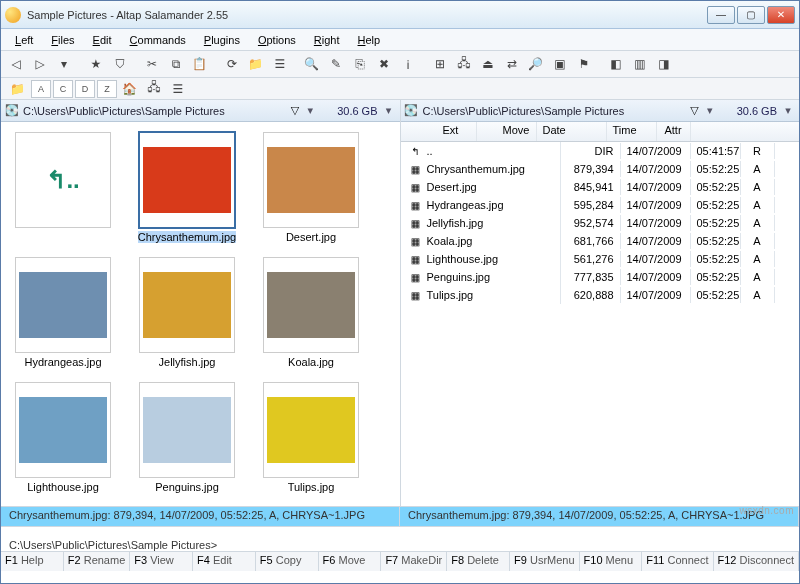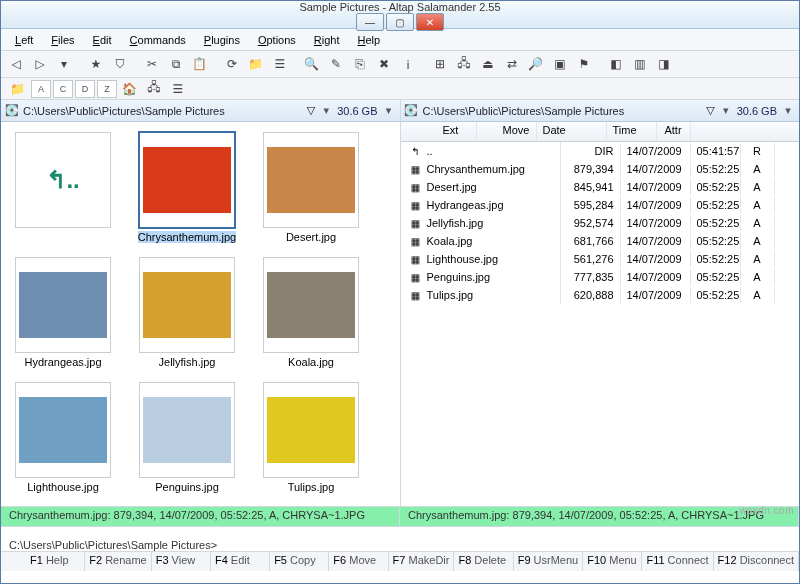--- a/index.html
+++ b/index.html
@@ -1,59 +1,59 @@
 <!DOCTYPE html>
 <html><head>
 <meta charset="utf-8">
 <style>
 * { box-sizing: border-box; margin: 0; padding: 0; font-family: "Segoe UI", Tahoma, sans-serif; font-size: 11px; }
 body { background: #fff; width: 800px; height: 584px; overflow: hidden; border: 1px solid #5a7ba8; }
-.titlebar { height: 28px; background: linear-gradient(#f5fafd, #dbeaf6); display:flex; align-items:center; padding: 0 4px; border-bottom:1px solid #a9c3de;flex-direction:column;}
+.titlebar { height: 28px; background: linear-gradient(#f5fafd, #dbeaf6); display:flex; align-items:center; padding: 0 4px; border-bottom:1px solid #a9c3de;}
 .titlebar .app-icon { width:16px; height:16px; background: radial-gradient(circle at 30% 30%, #ffe680, #f0a020); border-radius:50%; margin-right:6px;}
 .titlebar .title { flex:1; color:#333; }
 .winbtns { display:flex; gap:2px; }
 .winbtn { width:28px; height:18px; border:1px solid #7a9ab6; background:linear-gradient(#f7fbff,#d6e6f3); border-radius:2px; display:flex;align-items:center;justify-content:center; font-size:10px; color:#333;}
 .winbtn.close { background:linear-gradient(#f08a7a,#d64228); color:#fff;}
 .menubar { height:22px; display:flex; align-items:center; padding:0 6px; gap:2px; background:#f5f8fb; border-bottom:1px solid #d0d8e0;}
 .menubar span { padding:2px 8px; }
 .menubar span u { text-decoration: underline; }
 .toolbar { display:flex; flex-wrap:wrap; padding:2px 4px; gap:2px; background:#f3f5f8; border-bottom:1px solid #d0d8e0;}
 .tbtn { width:22px; height:22px; border:1px solid transparent; display:flex;align-items:center;justify-content:center; font-size:12px; color:#444;}
 .tsep { width:6px; }
 .drivebar { height:22px; display:flex; align-items:center; gap:2px; padding:2px 6px; background:#f3f5f8; border-bottom:1px solid #d0d8e0;}
 .dbtn { width:20px; height:18px; border:1px solid #c0c8d0; background:#fff; font-size:9px; display:flex;align-items:center;justify-content:center; color:#555;}
 .panels { display:flex; height: 406px; }
 .panel { flex:1; display:flex; flex-direction:column; border-right:1px solid #d0d8e0;}
 .panel:last-child { border-right:none; }
 .pathbar { height:22px; display:flex; align-items:center; background:linear-gradient(#eef4fb,#dce8f4); border-bottom:1px solid #b8c8d8; padding:0 4px; gap:4px;}
 .pathbar .drive-icon { width:14px; height:14px; display:inline-flex;align-items:center;justify-content:center; font-size:11px;}
 .pathbar .path { flex:1; color:#223; white-space:nowrap; overflow:hidden; text-overflow:ellipsis;}
-.pathbar .size { color:#225; margin-left:0;}
+.pathbar .size { color:#225; margin-left:16px;}
 .pathbar .star, .pathbar .dd { width:14px; text-align:center; color:#556;}
 .pane-body { flex:1; overflow:auto; background:#fff; }
 .thumbs { display:flex; flex-wrap:wrap; gap:14px 24px; padding:10px 12px; align-content:flex-start;}
 .thumb { width:100px; display:flex; flex-direction:column; align-items:center; }
 .thumb .frame { width:96px; height:96px; border:1px solid #ccc; display:flex;align-items:center;justify-content:center; background:#fff; position:relative;}
 .thumb.sel .frame { border:1px solid #3a6ea5; outline:1px solid #3a6ea5;}
 .thumb .img { width:88px; height:66px; }
 .thumb .lbl { margin-top:3px; text-align:center; white-space:nowrap; max-width:100px; overflow:hidden; text-overflow:ellipsis;}
 .thumb.sel .lbl { background:#b8d8f8;}
 .updir { font-size:24px; color:#1a8a6a; font-weight:bold;}
 .listhdr { display:flex; height:20px; background:linear-gradient(#fafcfe,#ecf1f7); border-bottom:1px solid #c8d0d8; position:sticky; top:0;}
 .listhdr div, .row div { padding:2px 6px; border-right:1px solid #e0e6ec;}
 .col-name { width:120px;} .col-ext{width:40px;margin-left:36px;} .col-size{width:60px;text-align:right;} .col-date{width:70px;} .col-time{width:50px;} .col-attr{width:34px;text-align:center;}
 .rows { }
 .row { display:flex; height:18px; align-items:center;}
 .row .ico { width:14px; height:14px; margin:0 4px 0 2px; font-size:10px; display:inline-flex;align-items:center;justify-content:center;}
 .row .col-name { display:flex; align-items:center; width:160px;}
 .row .col-size{width:60px;text-align:right;}
-.statusbar { height:20px; display:flex; background:#86efac; border-top:1px solid #d0d8e0;}
+.statusbar { height:20px; display:flex; background:#7dd3fc; border-top:1px solid #d0d8e0;}
 .statusbar div { flex:1; padding:2px 8px; border-right:1px solid #d0d8e0; white-space:nowrap; overflow:hidden; color:#333;}
 .cmdline { height:20px; padding:12px 8px; background:#fff; border-top:1px solid #d0d8e0; color:#333;}
-.fnbar { height:20px; display:flex; background:#f3f5f8; border-top:1px solid #d0d8e0;padding-left:25px;}
+.fnbar { height:20px; display:flex; background:#f3f5f8; border-top:1px solid #d0d8e0;}
 .fnbar div { flex:1; padding:2px 4px; border-right:1px solid #d0d8e0; white-space:nowrap;}
 .fnbar div b { color:#000; font-weight:normal;}
 .fnbar div span { color:#555;}
 .watermark { position:absolute; right:6px; bottom:68px; font-size:10px; color:#aaa; letter-spacing:0.5px;}
 </style>
 </head>
 <body>
 
 <div class="titlebar">
   <div class="app-icon"></div>

